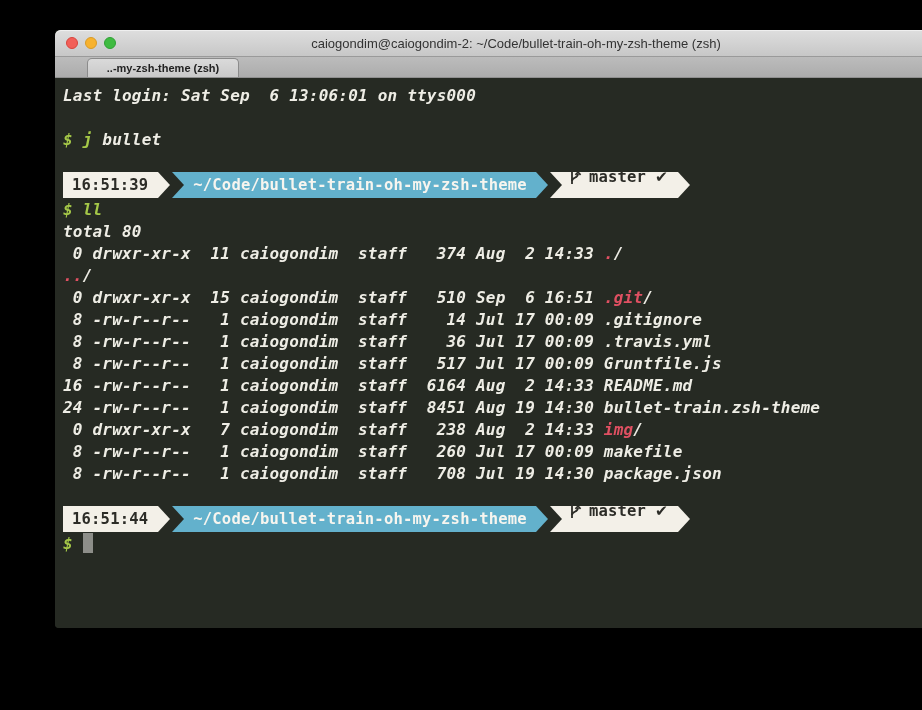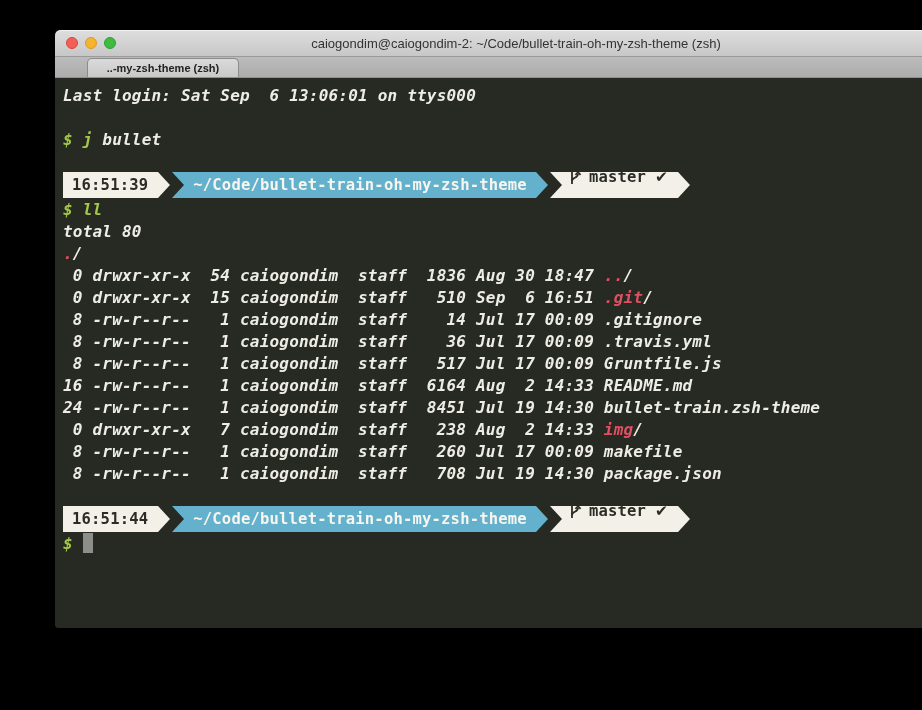--- a/index.html
+++ b/index.html
@@ -116,25 +116,25 @@
       </div>
       <div class="line">
         <span class="c-green">$</span>
         <span class="c-fg"> </span>
         <span class="c-green">ll</span>
       </div>
       <div class="line">
         <span class="c-fg">total 80</span>
       </div>
       <div class="line">
+        <span class="c-fg"> 0 drwxr-xr-x  11 caiogondim  staff   374 Aug  2 14:33 </span>
         <span class="c-pink">.</span>
         <span class="c-fg">/</span>
       </div>
       <div class="line">
-        <span class="c-fg"> 0 drwxr-xr-x  54 caiogondim  staff  1836 Aug 30 18:47 </span>
         <span class="c-pink">..</span>
         <span class="c-fg">/</span>
       </div>
       <div class="line">
         <span class="c-fg"> 0 drwxr-xr-x  15 caiogondim  staff   510 Sep  6 16:51 </span>
         <span class="c-pink">.git</span>
         <span class="c-fg">/</span>
       </div>
       <div class="line">
         <span class="c-fg"> 8 -rw-r--r--   1 caiogondim  staff    14 Jul 17 00:09 .gitignore</span>
@@ -142,21 +142,21 @@
       <div class="line">
         <span class="c-fg"> 8 -rw-r--r--   1 caiogondim  staff    36 Jul 17 00:09 .travis.yml</span>
       </div>
       <div class="line">
         <span class="c-fg"> 8 -rw-r--r--   1 caiogondim  staff   517 Jul 17 00:09 Gruntfile.js</span>
       </div>
       <div class="line">
         <span class="c-fg">16 -rw-r--r--   1 caiogondim  staff  6164 Aug  2 14:33 README.md</span>
       </div>
       <div class="line">
-        <span class="c-fg">24 -rw-r--r--   1 caiogondim  staff  8451 Jul 19 14:30 bullet-train.zsh-theme</span>
+        <span class="c-fg">24 -rw-r--r--   1 caiogondim  staff  8451 Aug 19 14:30 bullet-train.zsh-theme</span>
       </div>
       <div class="line">
         <span class="c-fg"> 0 drwxr-xr-x   7 caiogondim  staff   238 Aug  2 14:33 </span>
         <span class="c-pink">img</span>
         <span class="c-fg">/</span>
       </div>
       <div class="line">
         <span class="c-fg"> 8 -rw-r--r--   1 caiogondim  staff   260 Jul 17 00:09 makefile</span>
       </div>
       <div class="line">

